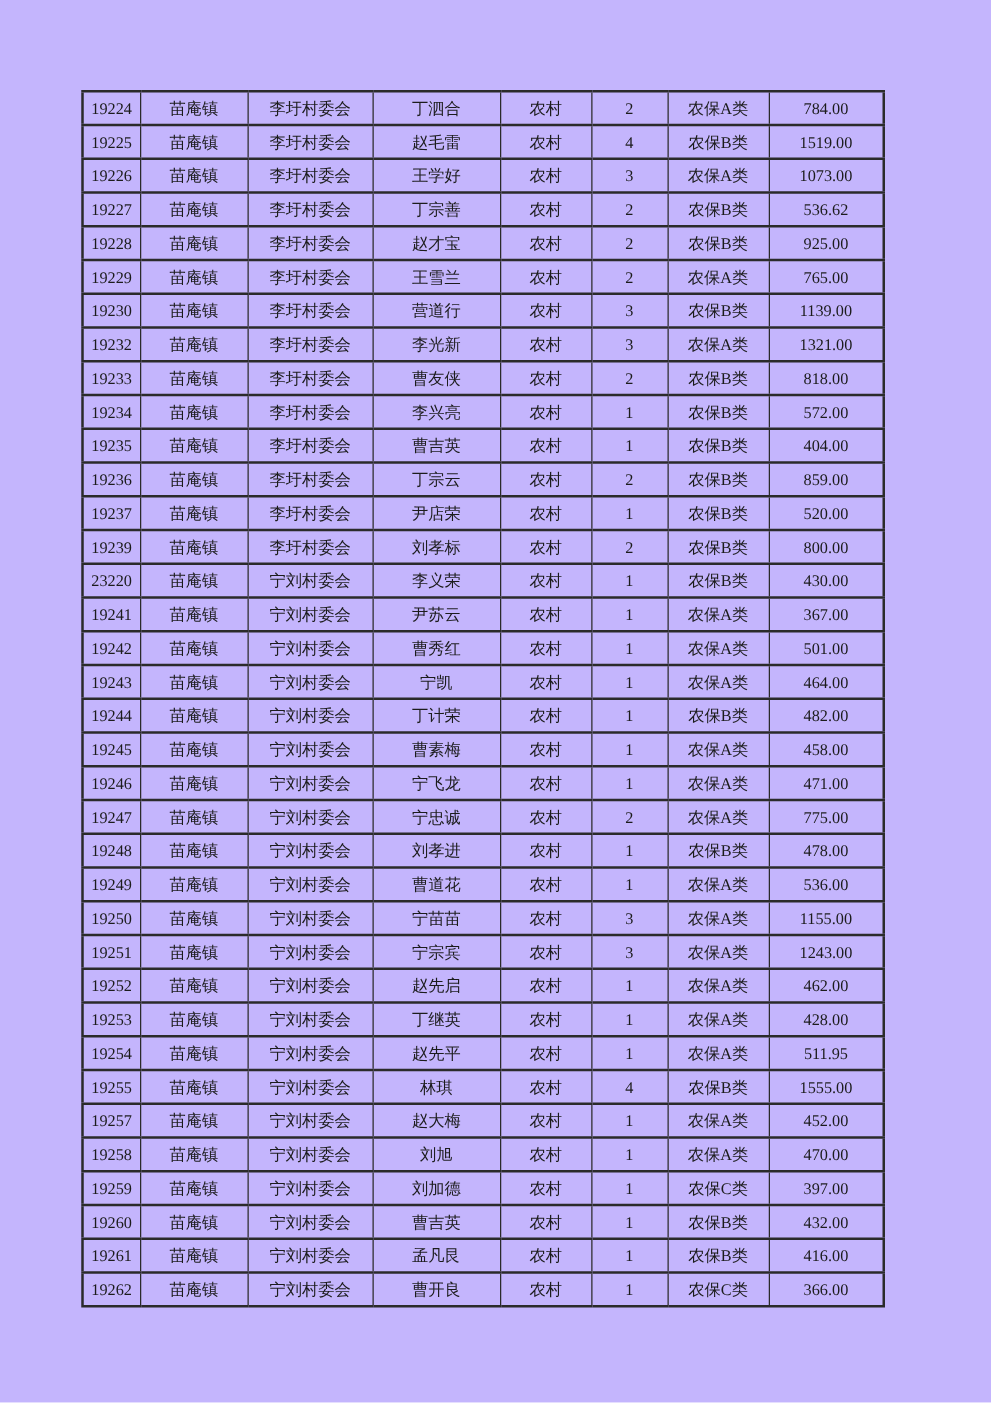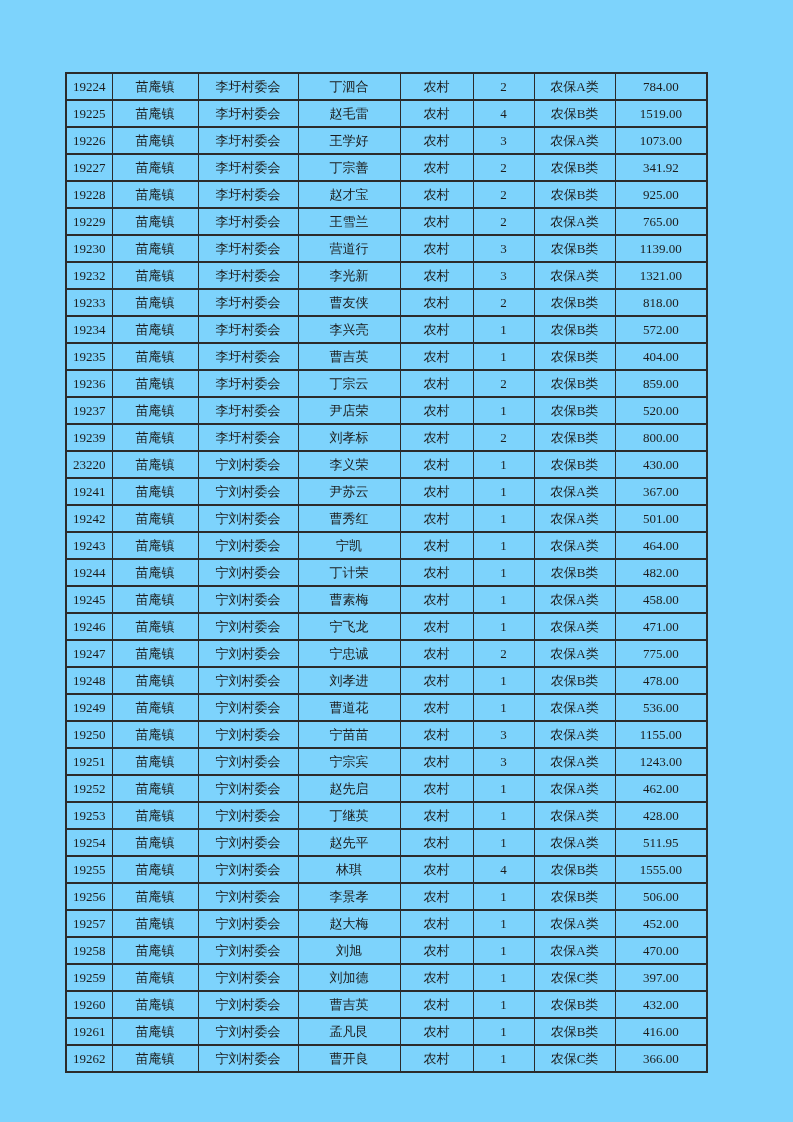--- a/index.html
+++ b/index.html
@@ -4,21 +4,21 @@
 <style>
   html, body {
     margin: 0;
     padding: 0;
     background: #ffffff;
   }
   .page {
     position: relative;
     width: 793px;
     height: 1122px;
-    background: #7dd3fc;
+    background: #c4b5fd;
     overflow: hidden;
     font-family: "Liberation Serif", "DejaVu Serif", serif;
     color: #1c1c1c;
   }
   table.data-table {
     position: absolute;
     left: 65px;
     top: 72px;
     width: 641px;
     border-collapse: collapse;
@@ -95,21 +95,21 @@
           <td>1073.00</td>
         </tr>
         <tr>
           <td>19227</td>
           <td>苗庵镇</td>
           <td>李圩村委会</td>
           <td>丁宗善</td>
           <td>农村</td>
           <td>2</td>
           <td>农保B类</td>
-          <td>341.92</td>
+          <td>536.62</td>
         </tr>
         <tr>
           <td>19228</td>
           <td>苗庵镇</td>
           <td>李圩村委会</td>
           <td>赵才宝</td>
           <td>农村</td>
           <td>2</td>
           <td>农保B类</td>
           <td>925.00</td>
@@ -356,30 +356,20 @@
         </tr>
         <tr>
           <td>19255</td>
           <td>苗庵镇</td>
           <td>宁刘村委会</td>
           <td>林琪</td>
           <td>农村</td>
           <td>4</td>
           <td>农保B类</td>
           <td>1555.00</td>
-        </tr>
-        <tr>
-          <td>19256</td>
-          <td>苗庵镇</td>
-          <td>宁刘村委会</td>
-          <td>李景孝</td>
-          <td>农村</td>
-          <td>1</td>
-          <td>农保B类</td>
-          <td>506.00</td>
         </tr>
         <tr>
           <td>19257</td>
           <td>苗庵镇</td>
           <td>宁刘村委会</td>
           <td>赵大梅</td>
           <td>农村</td>
           <td>1</td>
           <td>农保A类</td>
           <td>452.00</td>

